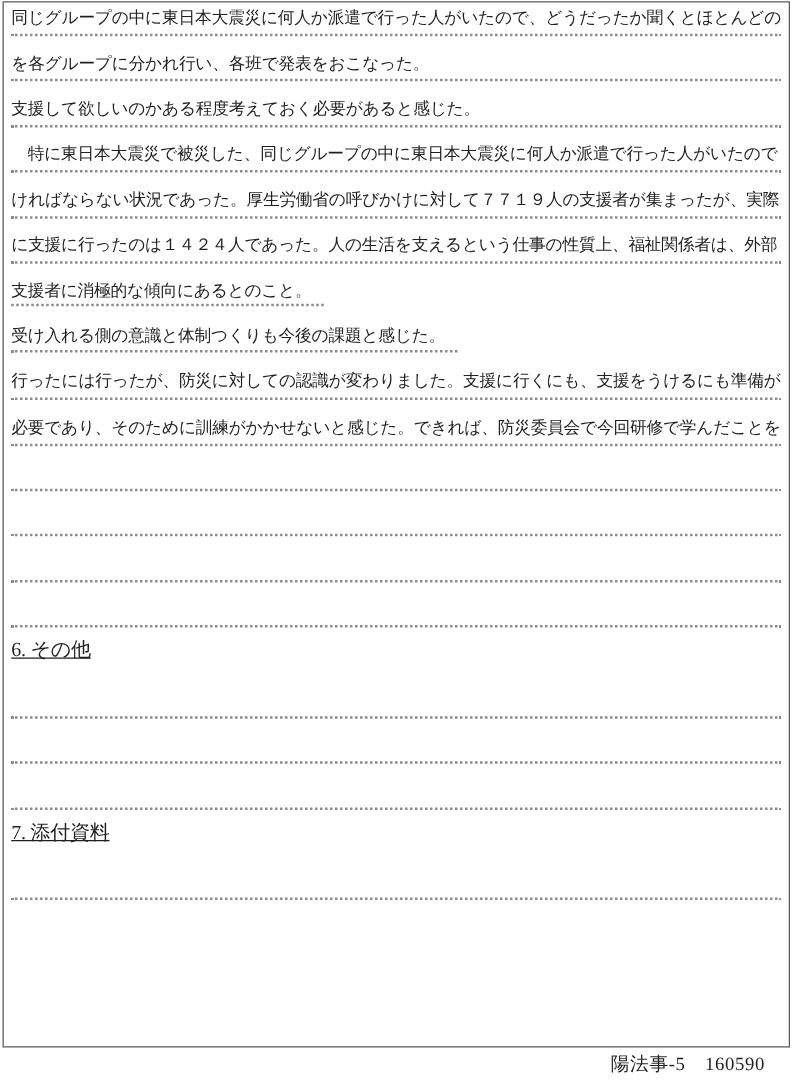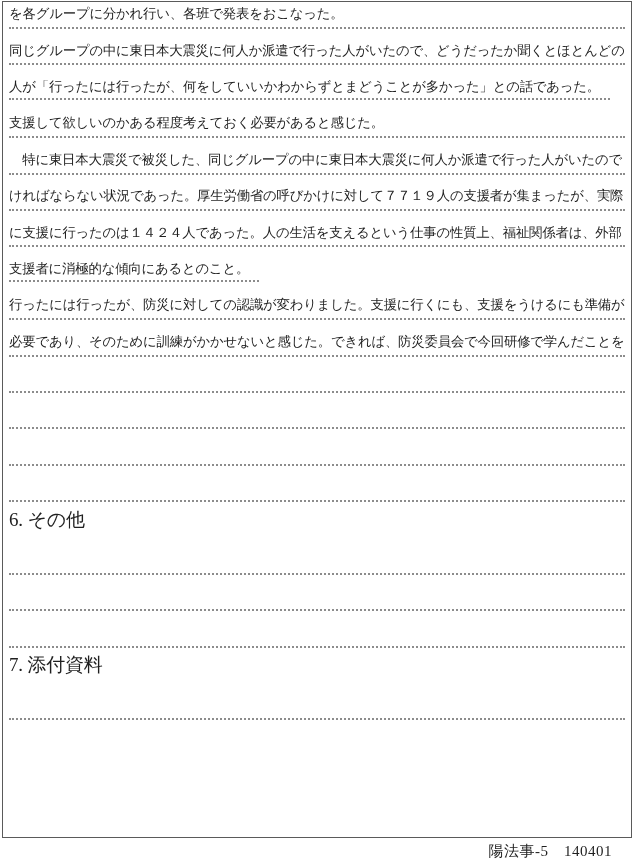--- a/index.html
+++ b/index.html
@@ -34,60 +34,60 @@
   .txt {
     display: inline-block;
     font-size: 13.4px;
     line-height: 1.25;
     letter-spacing: -0.2px;
     white-space: nowrap;
     margin-bottom: 2px;
     padding-bottom: 2px;
   }
   .rule-end { border-bottom: 2px dotted #8c8c8c; padding-right: 10px; }
-  .heading-txt { font-size: 19px; margin-bottom: 5px; }
+  .heading-txt { font-size: 16px; margin-bottom: 5px; text-decoration: underline; }
   .footer-code {
     position: absolute;
     top: 842px;
     right: 28px;
     font-size: 15px;
     letter-spacing: 0.5px;
     color: #1f1f1f;
     white-space: pre;
   }
 </style>
 </head>
 <body>
 
 <div class="page">
   <div class="frame">
     <div id="form-lines">
         <div class="line rule-margin">
-          <span class="txt">を各グループに分かれ行い、各班で発表をおこなった。</span>
+          <span class="txt">同じグループの中に東日本大震災に何人か派遣で行った人がいたので、どうだったか聞くとほとんどの</span>
         </div>
         <div class="line rule-margin">
-          <span class="txt">同じグループの中に東日本大震災に何人か派遣で行った人がいたので、どうだったか聞くとほとんどの</span>
-        </div>
-        <div class="line">
-          <span class="txt rule-end">人が「行ったには行ったが、何をしていいかわからずとまどうことが多かった」との話であった。</span>
+          <span class="txt">を各グループに分かれ行い、各班で発表をおこなった。</span>
         </div>
         <div class="line rule-margin">
           <span class="txt">支援して欲しいのかある程度考えておく必要があると感じた。</span>
         </div>
         <div class="line rule-margin">
           <span class="txt">　特に東日本大震災で被災した、同じグループの中に東日本大震災に何人か派遣で行った人がいたので</span>
         </div>
         <div class="line rule-margin">
           <span class="txt">ければならない状況であった。厚生労働省の呼びかけに対して７７１９人の支援者が集まったが、実際</span>
         </div>
         <div class="line rule-margin">
           <span class="txt">に支援に行ったのは１４２４人であった。人の生活を支えるという仕事の性質上、福祉関係者は、外部</span>
         </div>
         <div class="line">
           <span class="txt rule-end">支援者に消極的な傾向にあるとのこと。</span>
+        </div>
+        <div class="line">
+          <span class="txt rule-end">受け入れる側の意識と体制つくりも今後の課題と感じた。</span>
         </div>
         <div class="line rule-margin">
           <span class="txt">行ったには行ったが、防災に対しての認識が変わりました。支援に行くにも、支援をうけるにも準備が</span>
         </div>
         <div class="line rule-margin">
           <span class="txt">必要であり、そのために訓練がかかせないと感じた。できれば、防災委員会で今回研修で学んだことを</span>
         </div>
         <div class="line rule-margin"></div>
         <div class="line rule-margin"></div>
         <div class="line rule-margin"></div>
@@ -97,14 +97,14 @@
         </div>
         <div class="line rule-margin"></div>
         <div class="line rule-margin"></div>
         <div class="line rule-margin"></div>
         <div class="line">
           <span class="txt heading-txt">7. 添付資料</span>
         </div>
         <div class="line rule-margin"></div>
       </div>
   </div>
-  <div class="footer-code">陽法事-5　140401</div>
+  <div class="footer-code">陽法事-5　160590</div>
 </div>
 
 </body></html>

